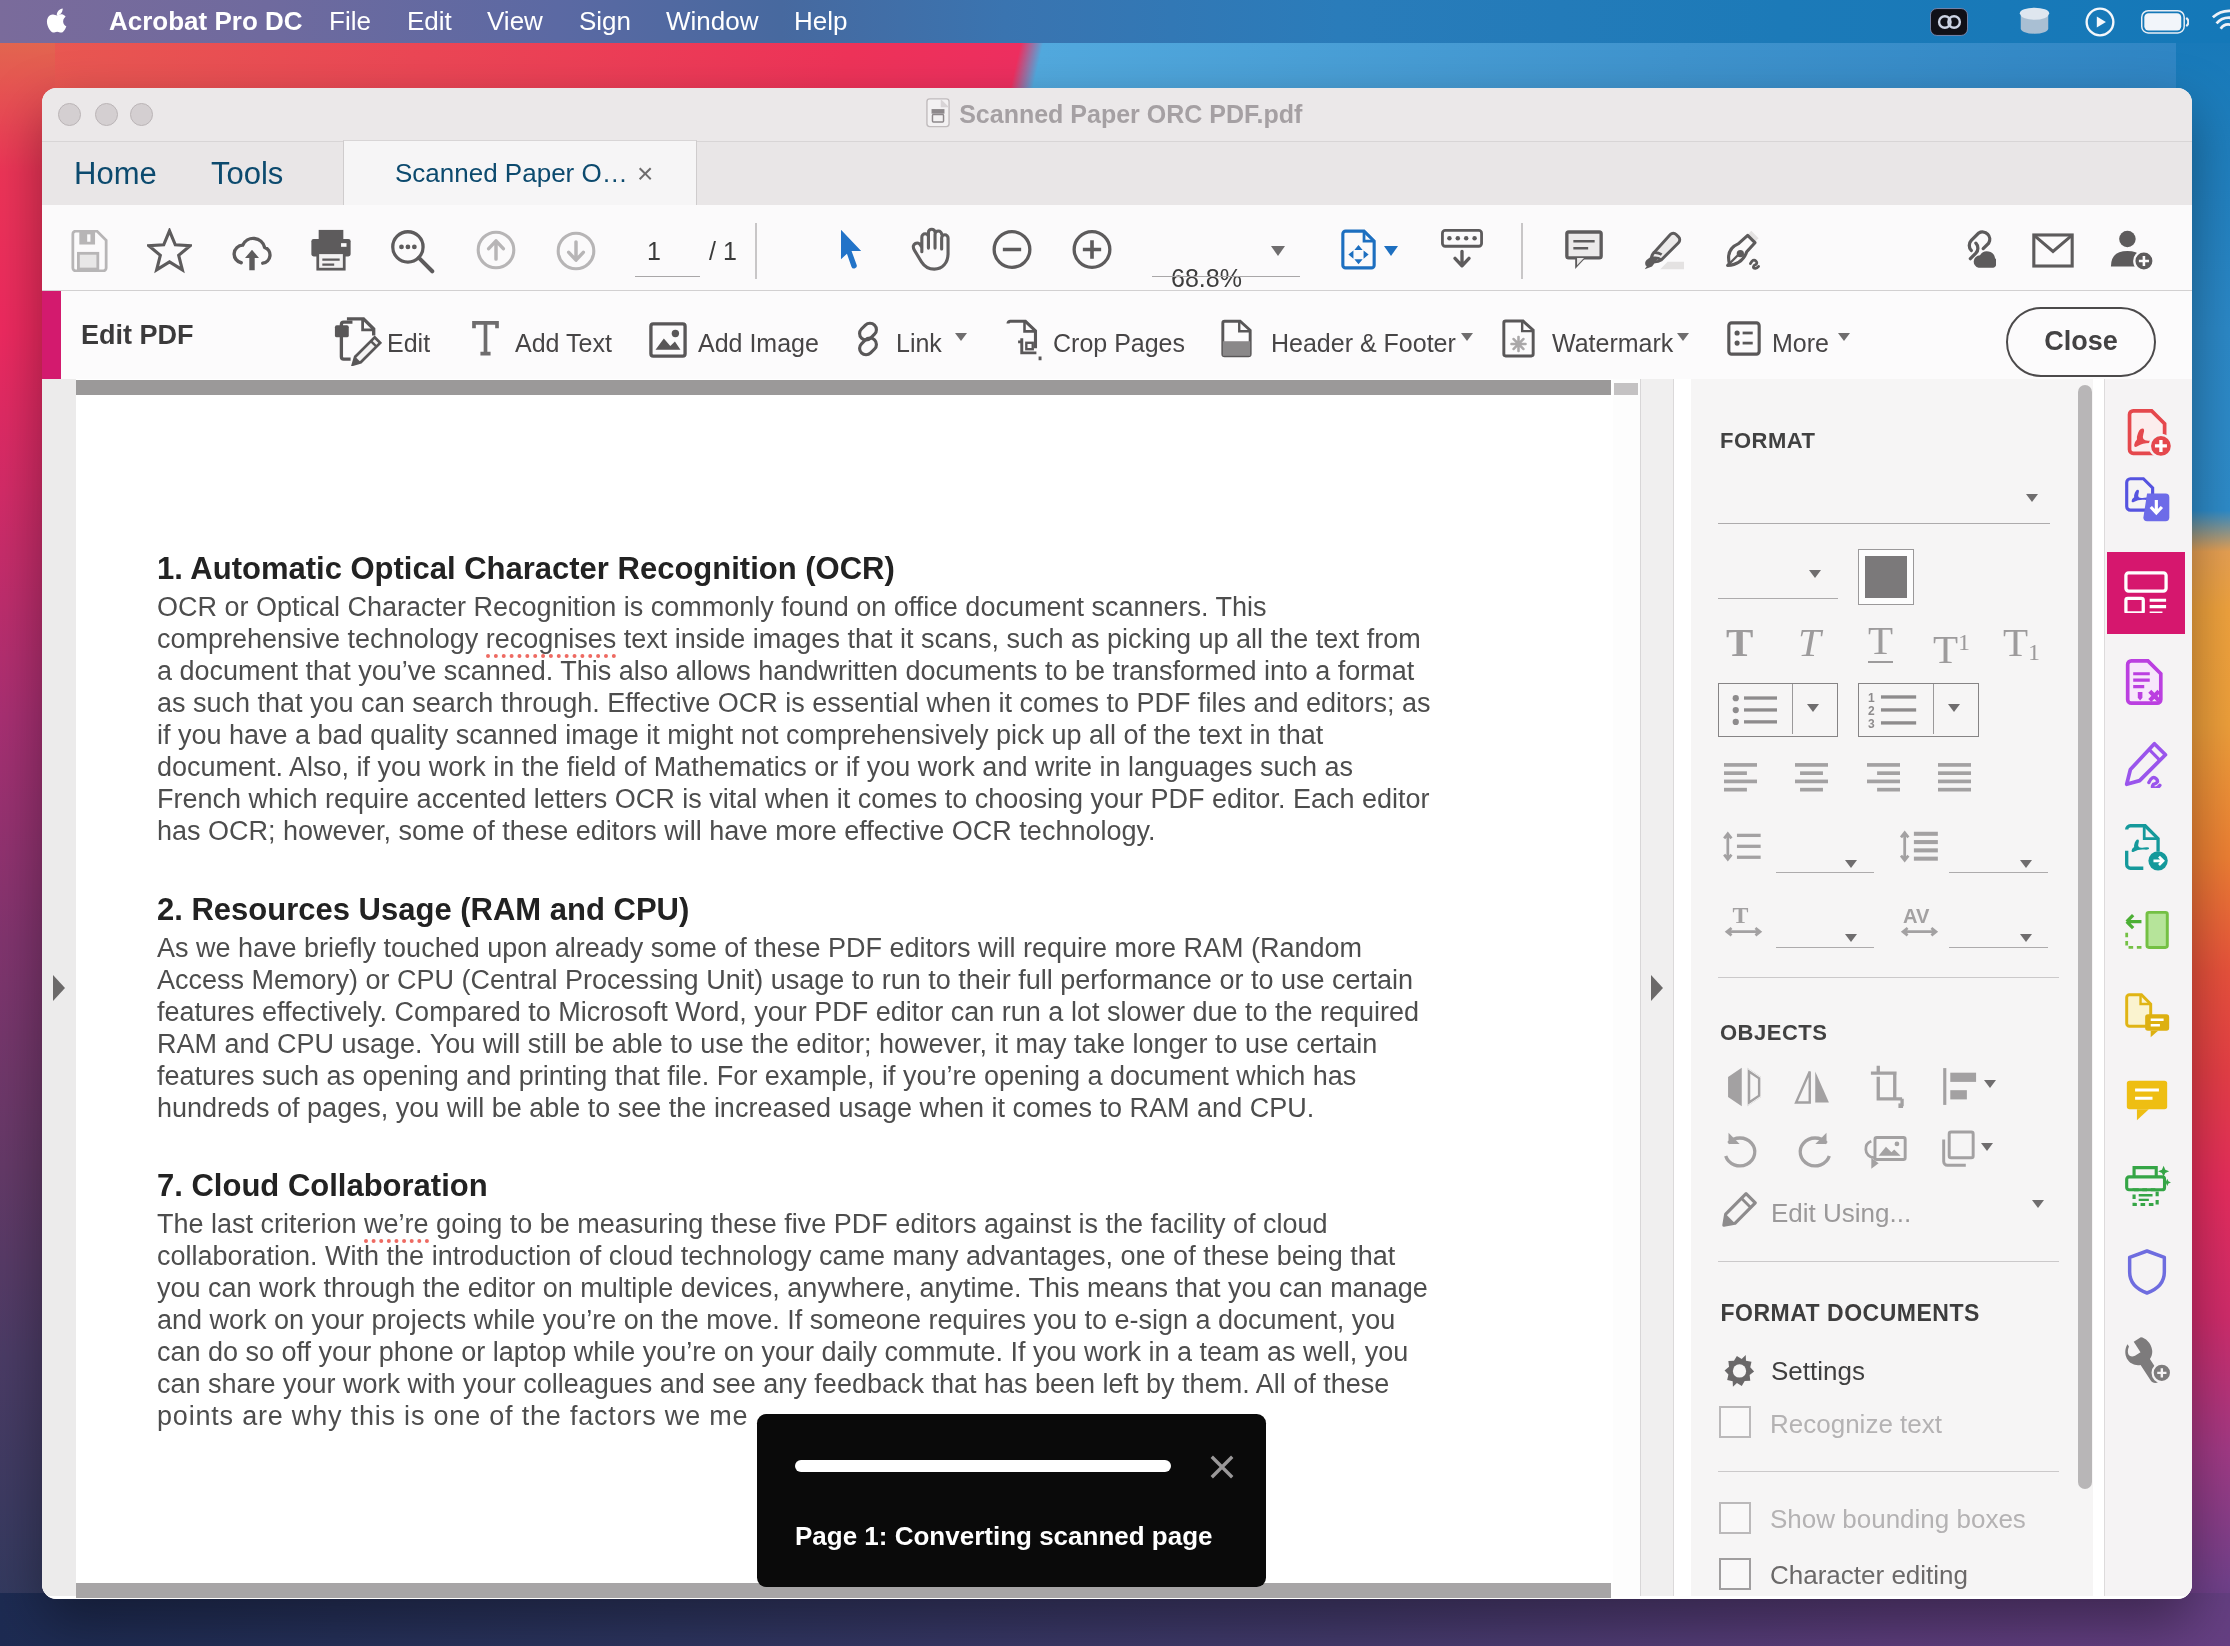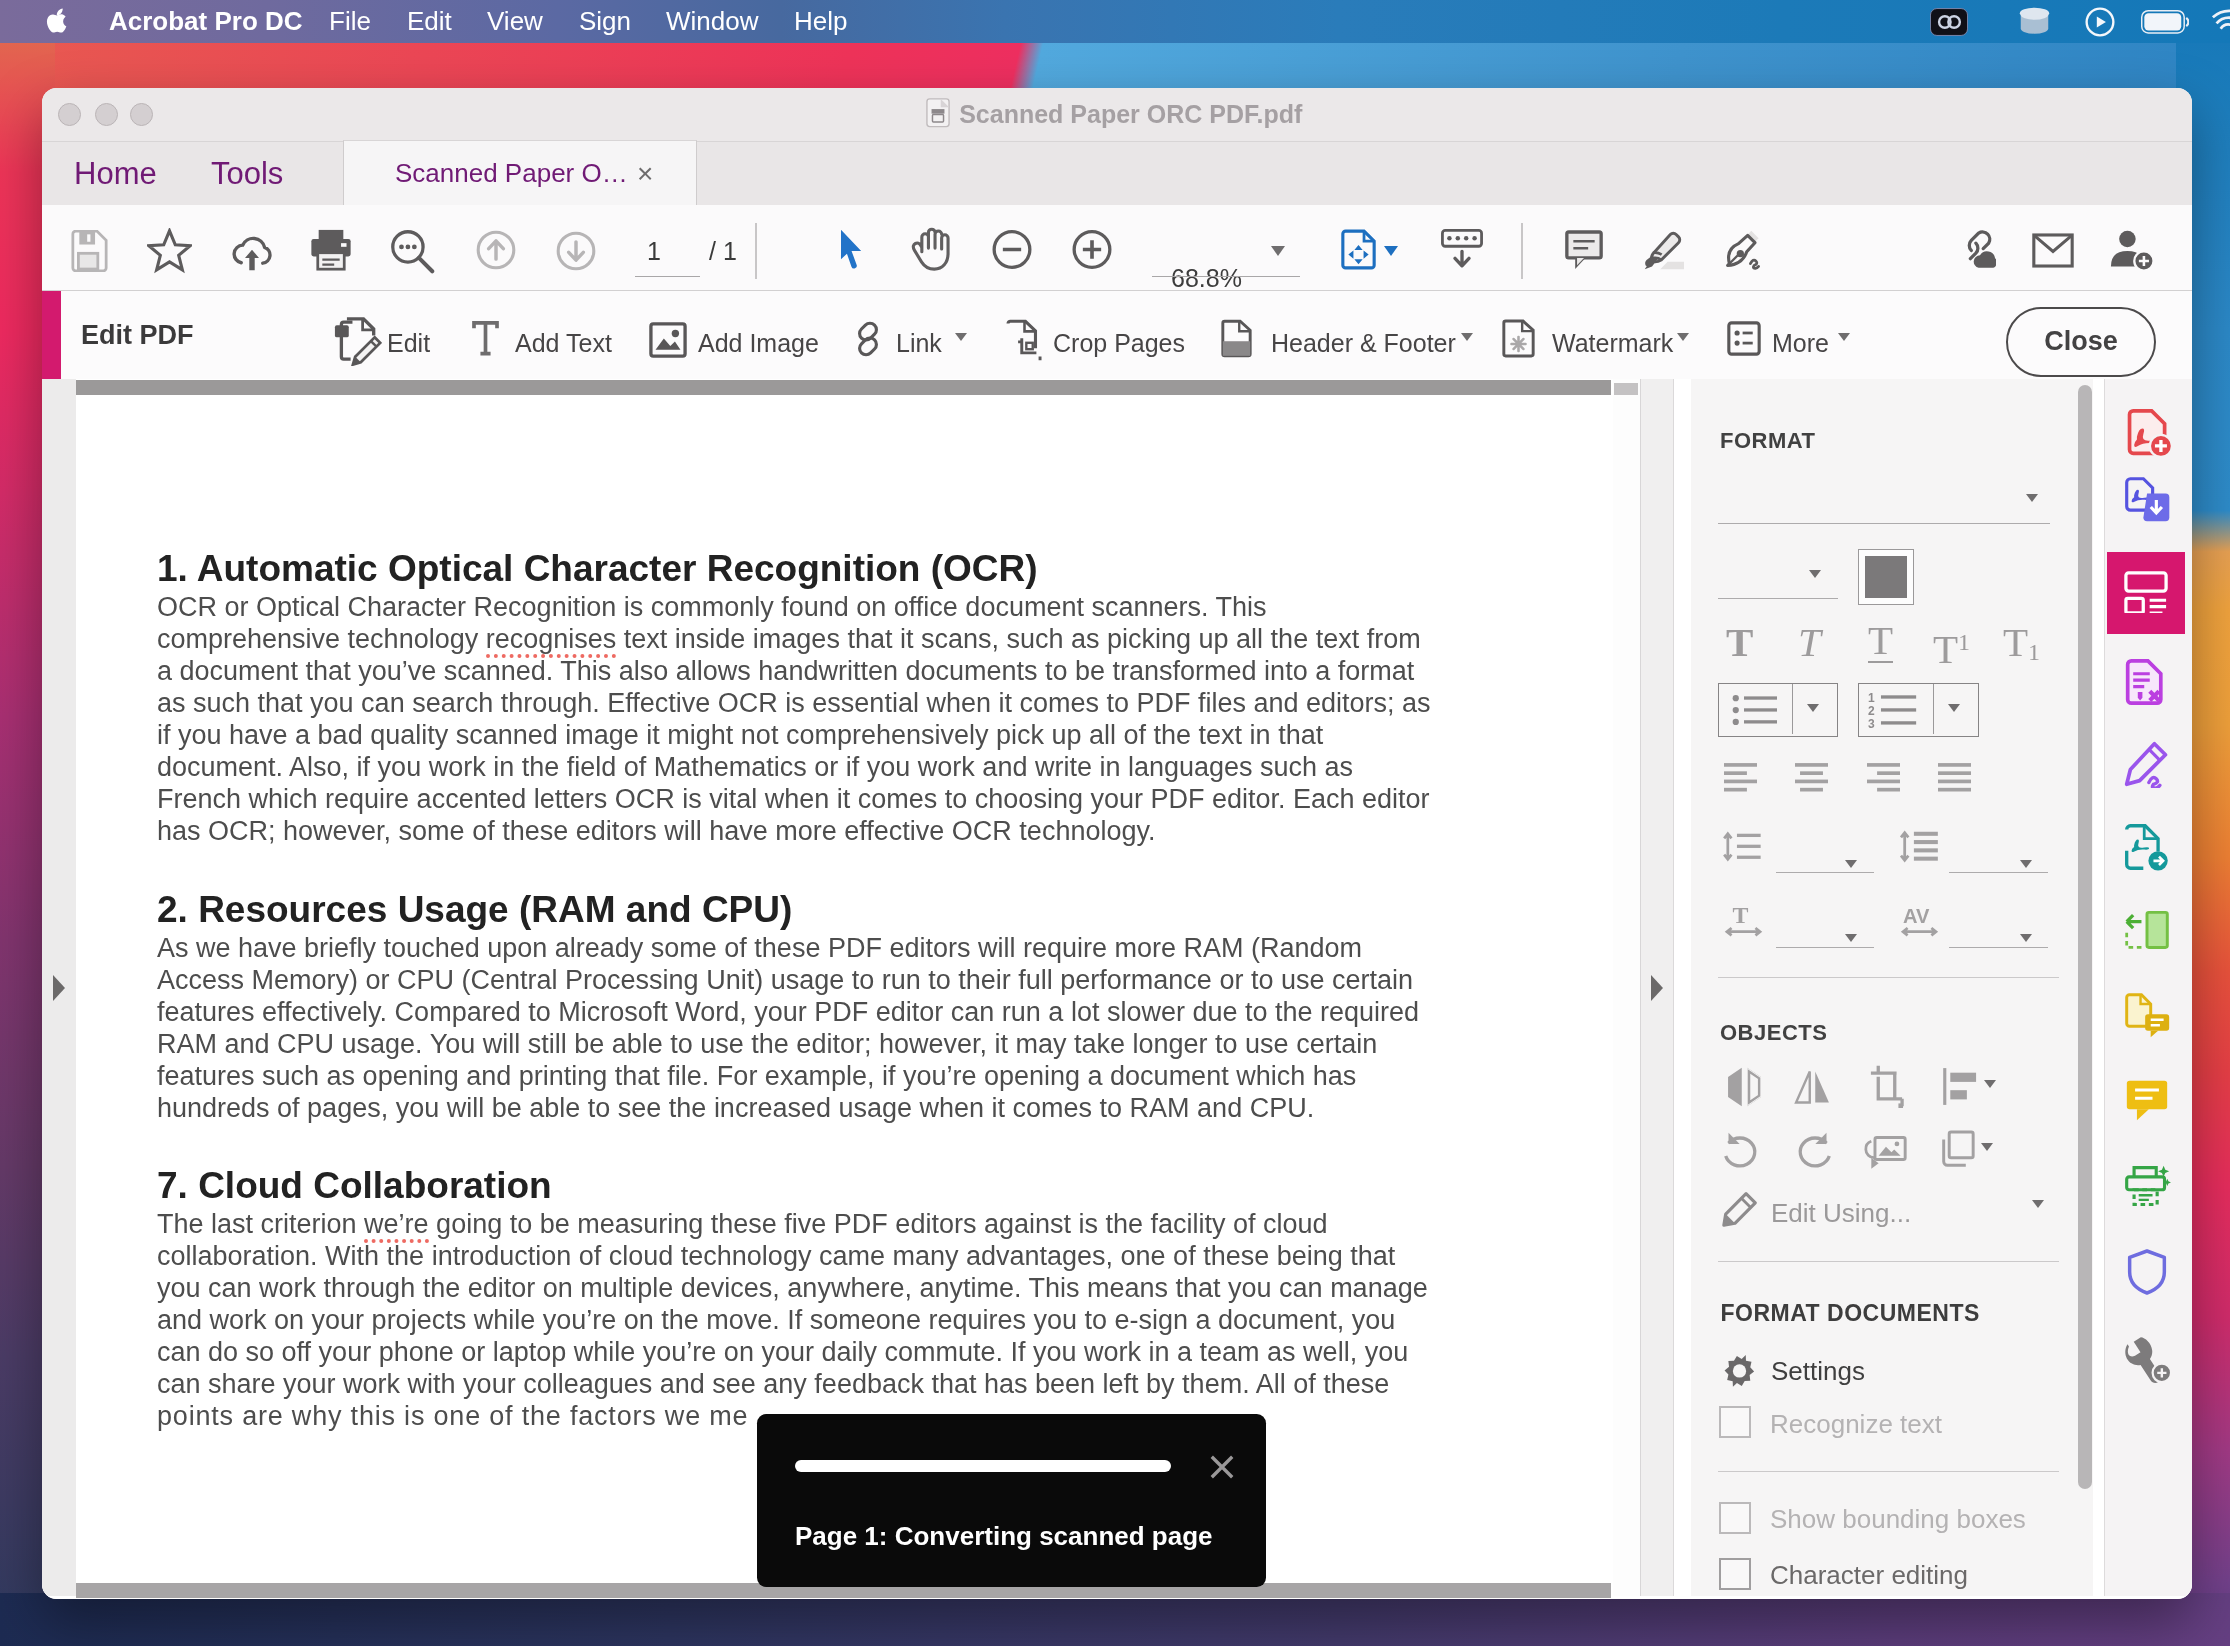--- a/index.html
+++ b/index.html
@@ -27,39 +27,39 @@
   background:#f6f5f5; box-shadow:0 23px 55px rgba(0,0,0,0.38); overflow:hidden; }
 
 #titlebar { left:0; top:0; width:2150px; height:53px; background:#ebe8e9; }
 .tl { position:absolute; top:14.8px; width:23px; height:23px; border-radius:50%;
   background:#d4cfd1; border:1.4px solid #bab4b6; }
 
 #tabrow { left:0; top:53px; width:2150px; height:65px; background:#e9e6e7;
   border-top:1.8px solid #d8d5d6; border-bottom:1.8px solid #cecccd; }
 #activetab { position:absolute; left:301px; top:-1.8px; width:354px; height:65px;
   background:#f6f5f6; border-left:1.8px solid #cfcccd; border-right:1.8px solid #cfcccd; border-top:1.8px solid #d8d5d6;}
-#tabrow .tabt { position:absolute; top:0; height:63px; line-height:63px; font-size:31px; color:#701a75; }
+#tabrow .tabt { position:absolute; top:0; height:63px; line-height:63px; font-size:31px; color:#0c4a6e; }
 
 #toolbar { left:0; top:117px; width:2150px; height:86px; background:#fbfafb; border-bottom:1.8px solid #d2d0d1; }
 #editbar { left:0; top:203px; width:2150px; height:88px; background:#fcfbfc; }
 #pinkstripe { left:0; top:0; width:19.4px; height:88px; background:#d31a6e; }
 
 #content { left:0; top:291px; width:2150px; height:1220px; background:#fff; }
 #leftstrip { left:0; top:0; width:34px; height:1217px; background:#ecebeb; }
 #hscroll { left:34px; top:0.9px; width:1535px; height:14.8px; background:#9b9999; }
 #vscol { left:1571px; top:0; width:28px; height:1217px; background:#fdfdfd; border-right:1.8px solid #d8d6d7; }
 #vthumb { left:1572px; top:3.7px; width:24px; height:12px; background:#c4c2c3; }
 #togglestrip { left:1599px; top:0; width:33px; height:1217px; background:#f0efef; border-right:1.8px solid #dbd9da; }
 #panel { left:1633px; top:0; width:402px; height:1217px; background:#f6f5f5;margin-left:16px; }
 #panelscroll { left:2036px; top:5.5px; width:14px; height:1104px; background:#b8b6b7; border-radius:7.4px; }
 #iconstrip { left:2062px; top:0; width:89px; height:1217px; background:#f5f3f4; border-left:1.8px solid #dddbdc; }
 
 
 #doctext { left:34px; top:0; width:1537px; height:1217px; background:#fff; color:#4d4d4d; }
-.h { position:absolute; left:81px; font-size:37px; font-weight:bold; color:#222; line-height:32px; white-space:nowrap; }
+.h { position:absolute; left:81px; font-size:31px; font-weight:bold; color:#222; line-height:32px; white-space:nowrap; }
 .p { position:absolute; left:81px; font-size:27px; line-height:32px; white-space:nowrap; }
 .sq { border-bottom:4.6px dotted #ee6a62; }
 
 
 #toast { left:715px; top:1326px; width:509px; height:173px; background:#0a0a0a; border-radius:9.2px; }
 #toastbar { left:38px; top:46px; width:376px; height:12px; background:#fff; border-radius:6.5px; }
 #toasttext { left:38px; top:107px; font-size:26px; font-weight:bold; color:#fff; white-space:nowrap; }
 
 
 .plabel { position:absolute; font-weight:bold; color:#414141; font-size:22px; letter-spacing:0.5px; }

